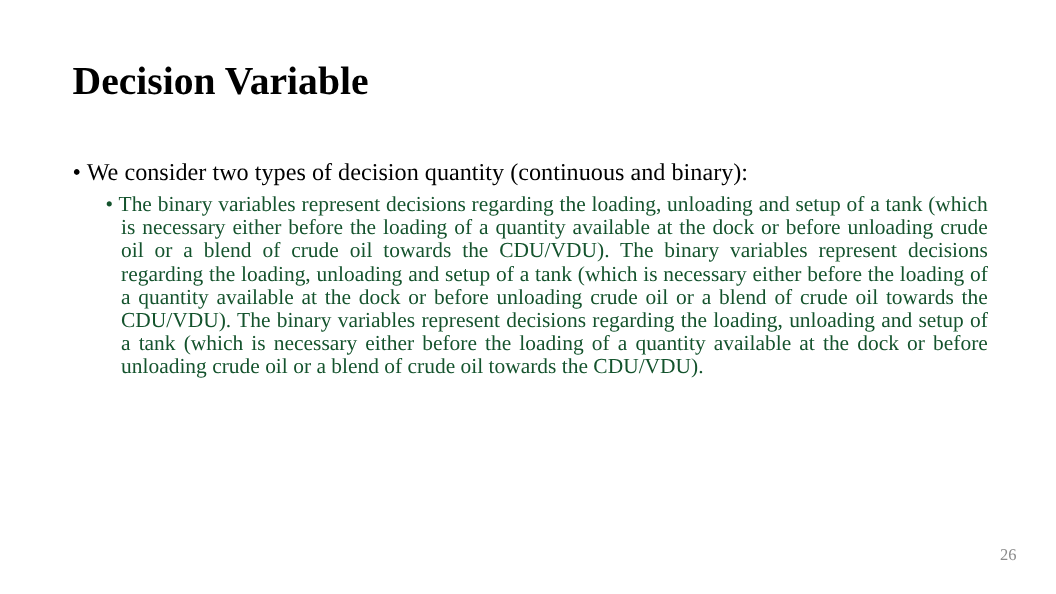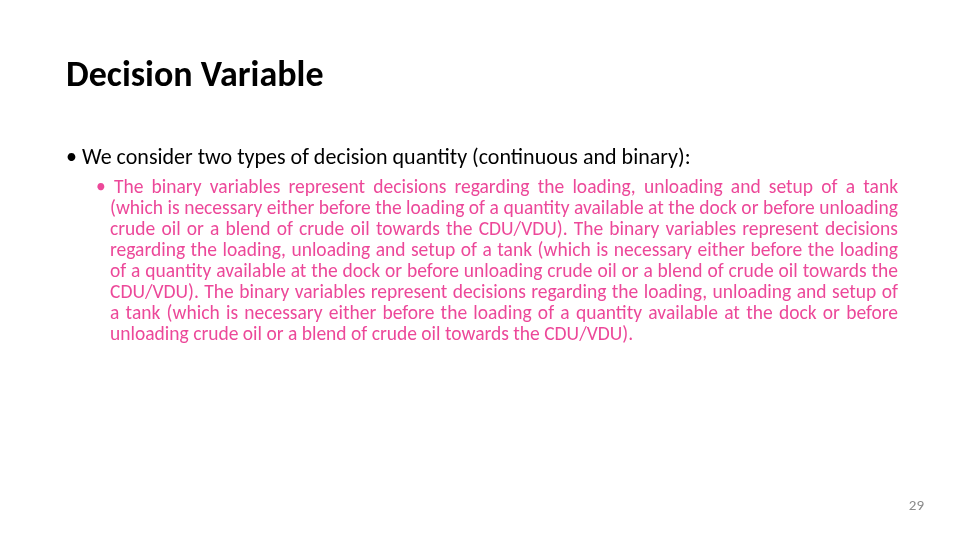--- a/index.html
+++ b/index.html
@@ -10,20 +10,21 @@
     background: #ffffff;
     font-family: "Calibri", "Segoe UI", Arial, sans-serif;
     color: #000000;
     overflow: hidden;
   }
   .slide {
     position: relative;
     width: 960px;
     height: 540px;
     box-sizing: border-box;
+    font-family: Liberation Serif, serif;
   }
   .title {
     position: absolute;
     left: 66px;
     top: 52px;
     font-size: 36px;
     font-weight: 700;
     color: #000000;
     letter-spacing: 0px;
   }
@@ -47,21 +48,21 @@
     content: "• ";
   }
   .lvl2 {
     font-size: 19.5px;
     line-height: 1.08;
     text-align: justify;
     text-justify: inter-word;
     margin: 0 0 0 30px;
     padding-left: 14px;
     text-indent: -14px;
-    color: #ec4899;
+    color: #14532d;
   }
   .lvl2::before {
     content: "• ";
   }
   .page-number {
     position: absolute;
     right: 36px;
     bottom: 26px;
     font-size: 15px;
     color: #8b8b8b;
@@ -72,15 +73,15 @@
 
 <div class="slide">
 
   <div class="title">Decision Variable</div>
 
   <div class="body">
     <p class="lvl1">We consider two types of decision quantity (continuous and binary):</p>
     <p class="lvl2">The binary variables represent decisions regarding the loading, unloading and setup of a tank (which is necessary either before the loading of a quantity available at the dock or before unloading crude oil or a blend of crude oil towards the CDU/VDU). The binary variables represent decisions regarding the loading, unloading and setup of a tank (which is necessary either before the loading of a quantity available at the dock or before unloading crude oil or a blend of crude oil towards the CDU/VDU). The binary variables represent decisions regarding the loading, unloading and setup of a tank (which is necessary either before the loading of a quantity available at the dock or before unloading crude oil or a blend of crude oil towards the CDU/VDU).</p>
   </div>
 
-  <div class="page-number">29</div>
+  <div class="page-number">26</div>
 
 </div>
 
 </body></html>

